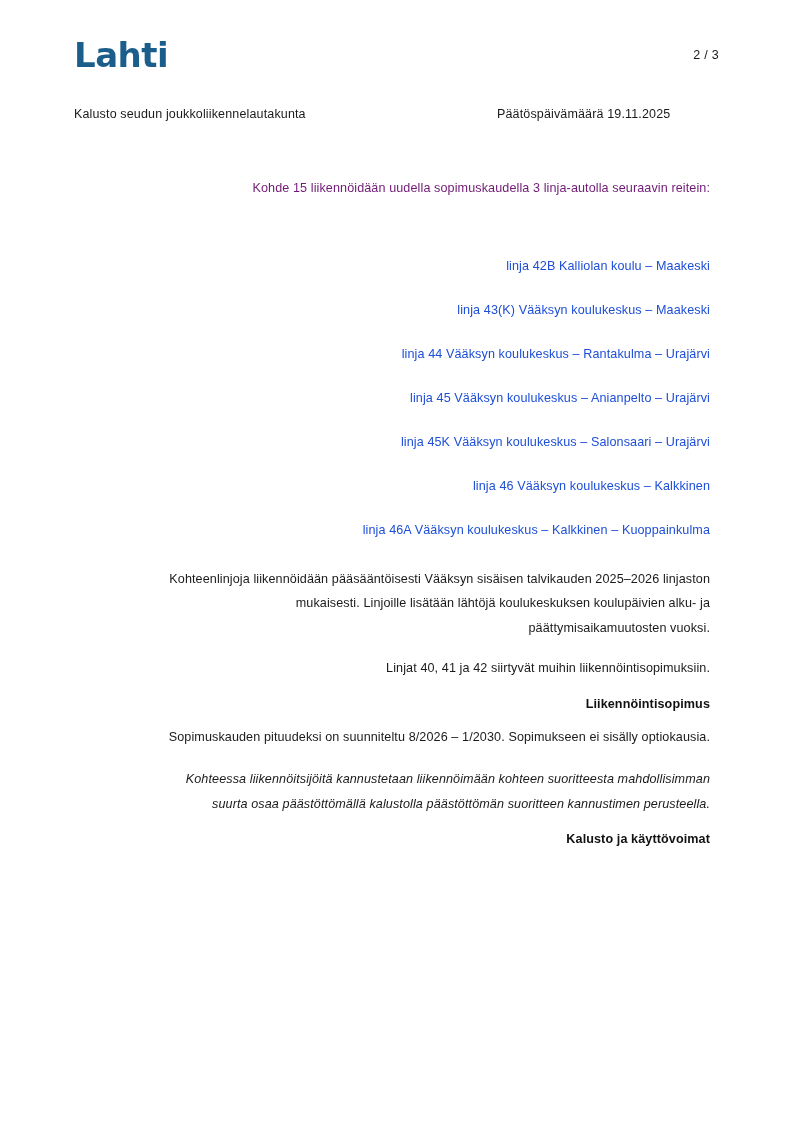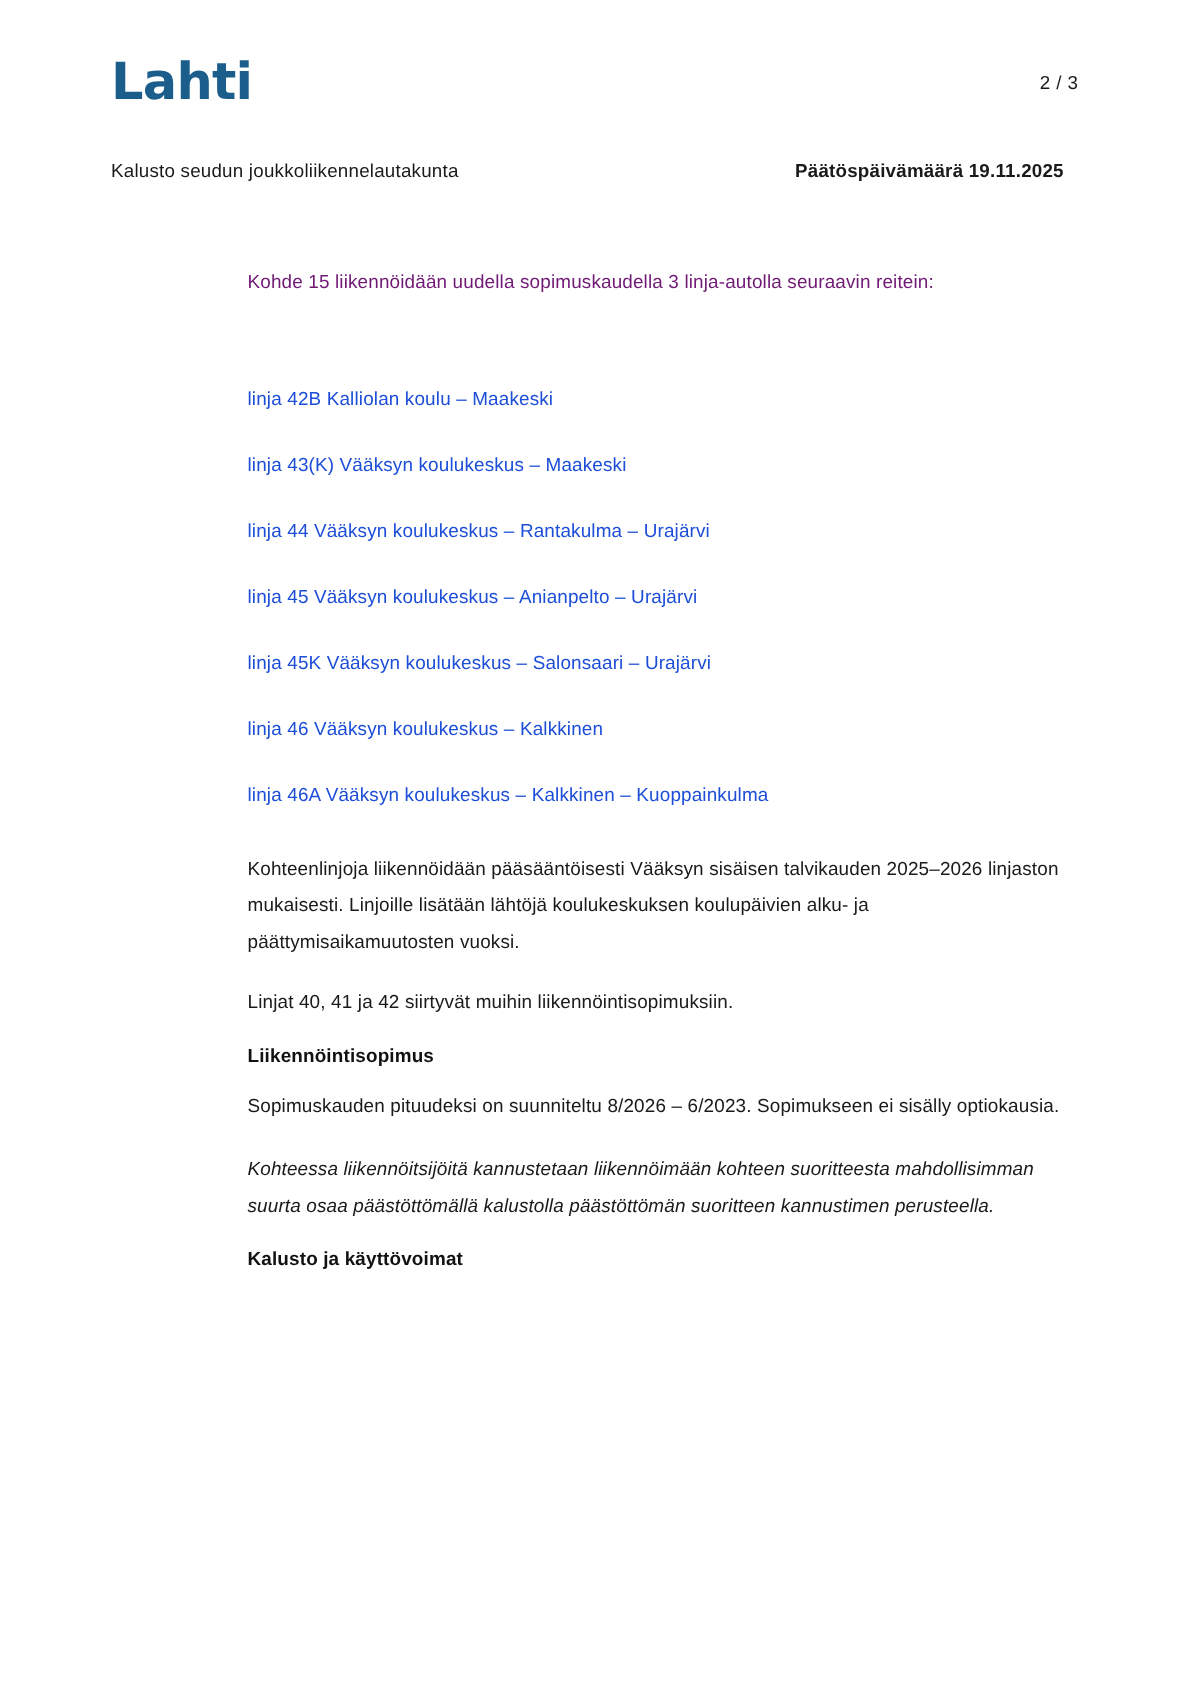--- a/index.html
+++ b/index.html
@@ -12,20 +12,21 @@
     height: 1123px;
     position: relative;
     font-family: "Liberation Sans", sans-serif;
     color: #1a1a1a;
     overflow: hidden;
   }
   .page {
     position: absolute;
     inset: 0;
     padding: 0;
+    text-align: right;
   }
 
   
   .header {
     position: absolute;
     top: 38px;
     left: 74px;
     right: 74px;
     height: 46px;
   }
@@ -60,24 +61,23 @@
     color: #1a1a1a;
   }
   .subheader .org {
     position: absolute;
     left: 0;
     top: 0;
     white-space: nowrap;
   }
   .subheader .decision-date {
     position: absolute;
-    left: 456px;
+    left: 423px;
     top: 0;
     white-space: nowrap;
-    font-weight: bold;
   }
 
   
   .content {
     position: absolute;
     top: 178px;
     left: 165px;
     width: 545px;
   }
   .para {
@@ -162,21 +162,21 @@
       <p>Kohteenlinjoja liikennöidään pääsääntöisesti Vääksyn sisäisen talvikauden 2025–2026 linjaston mukaisesti. Linjoille lisätään lähtöjä koulukeskuksen koulupäivien alku- ja päättymisaikamuutosten vuoksi.</p>
     </div>
 
     <div class="block mt-14">
       <p>Linjat 40, 41 ja 42 siirtyvät muihin liikennöintisopimuksiin.</p>
     </div>
 
     <h3 class="heading mt-24">Liikennöintisopimus</h3>
 
     <div class="block">
-      <p>Sopimuskauden pituudeksi on suunniteltu 8/2026 – 6/2023. Sopimukseen ei sisälly optiokausia.</p>
+      <p>Sopimuskauden pituudeksi on suunniteltu 8/2026 – 1/2030. Sopimukseen ei sisälly optiokausia.</p>
     </div>
 
     <div class="block mt-18">
       <p>Kohteessa liikennöitsijöitä kannustetaan liikennöimään kohteen suoritteesta mahdollisimman suurta osaa päästöttömällä kalustolla päästöttömän suoritteen kannustimen perusteella.</p>
     </div>
 
     <h3 class="heading mt-24">Kalusto ja käyttövoimat</h3>
 
   </div>
 </div>

